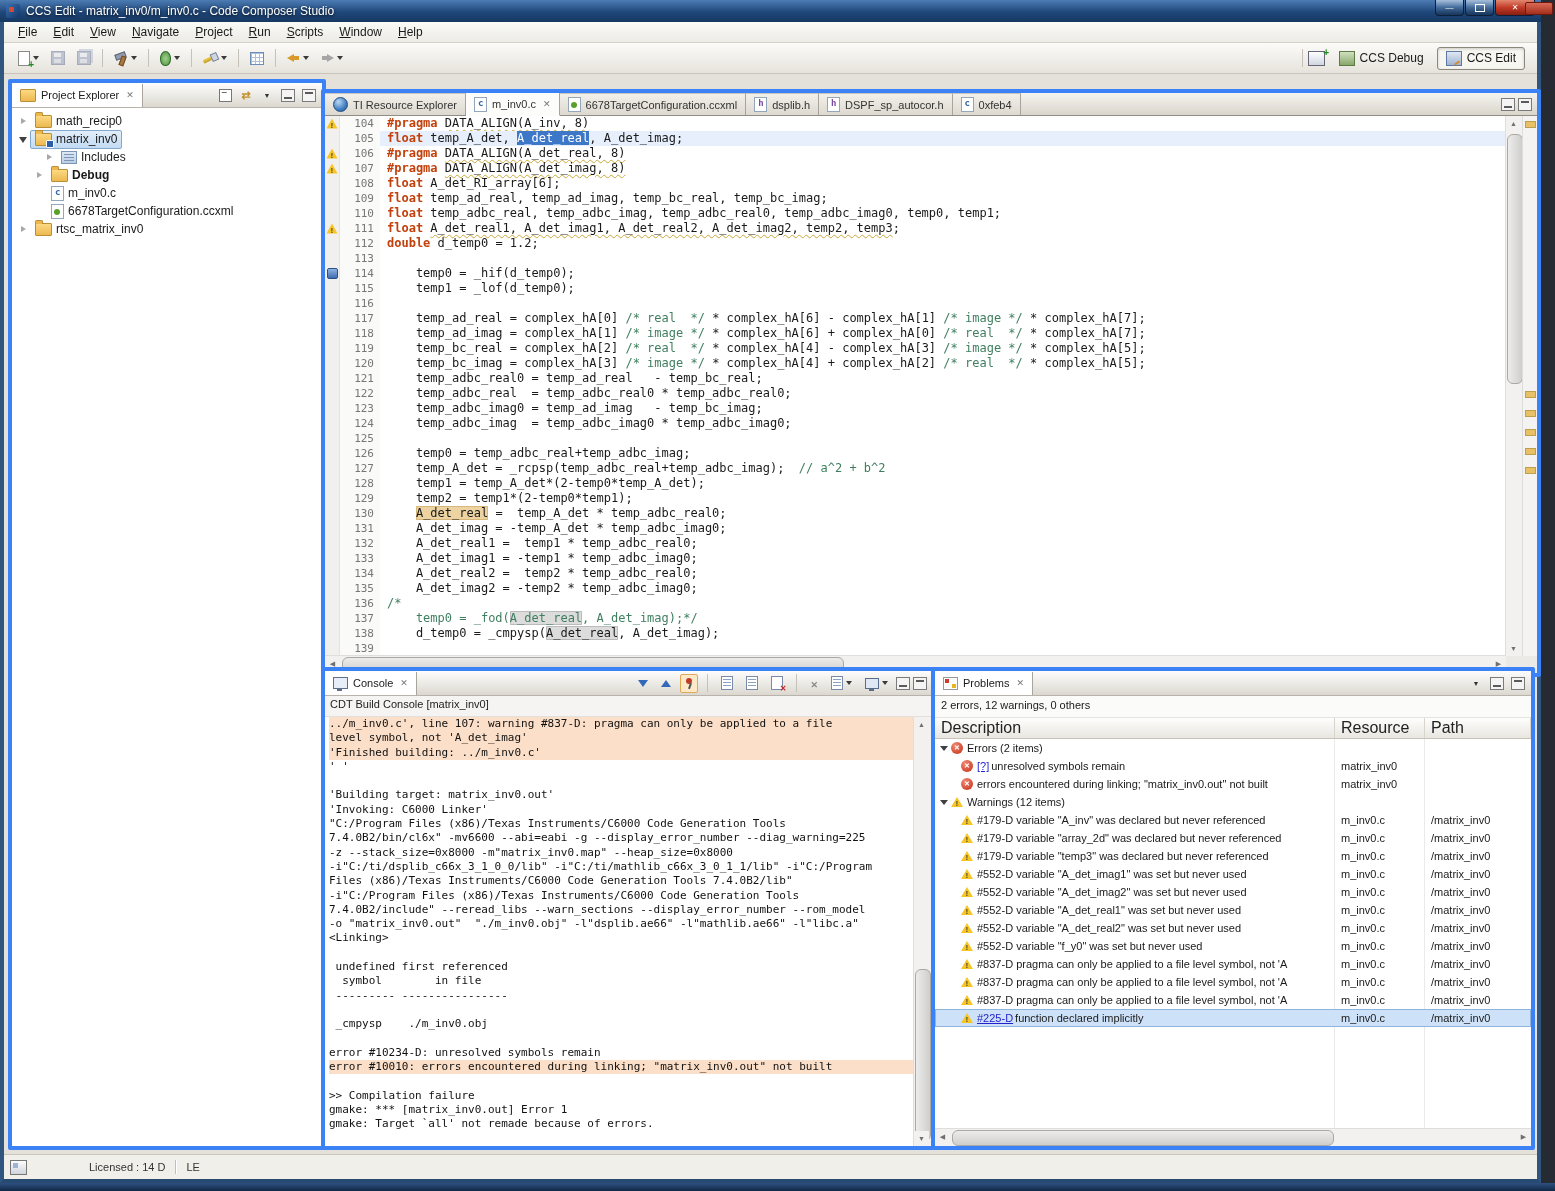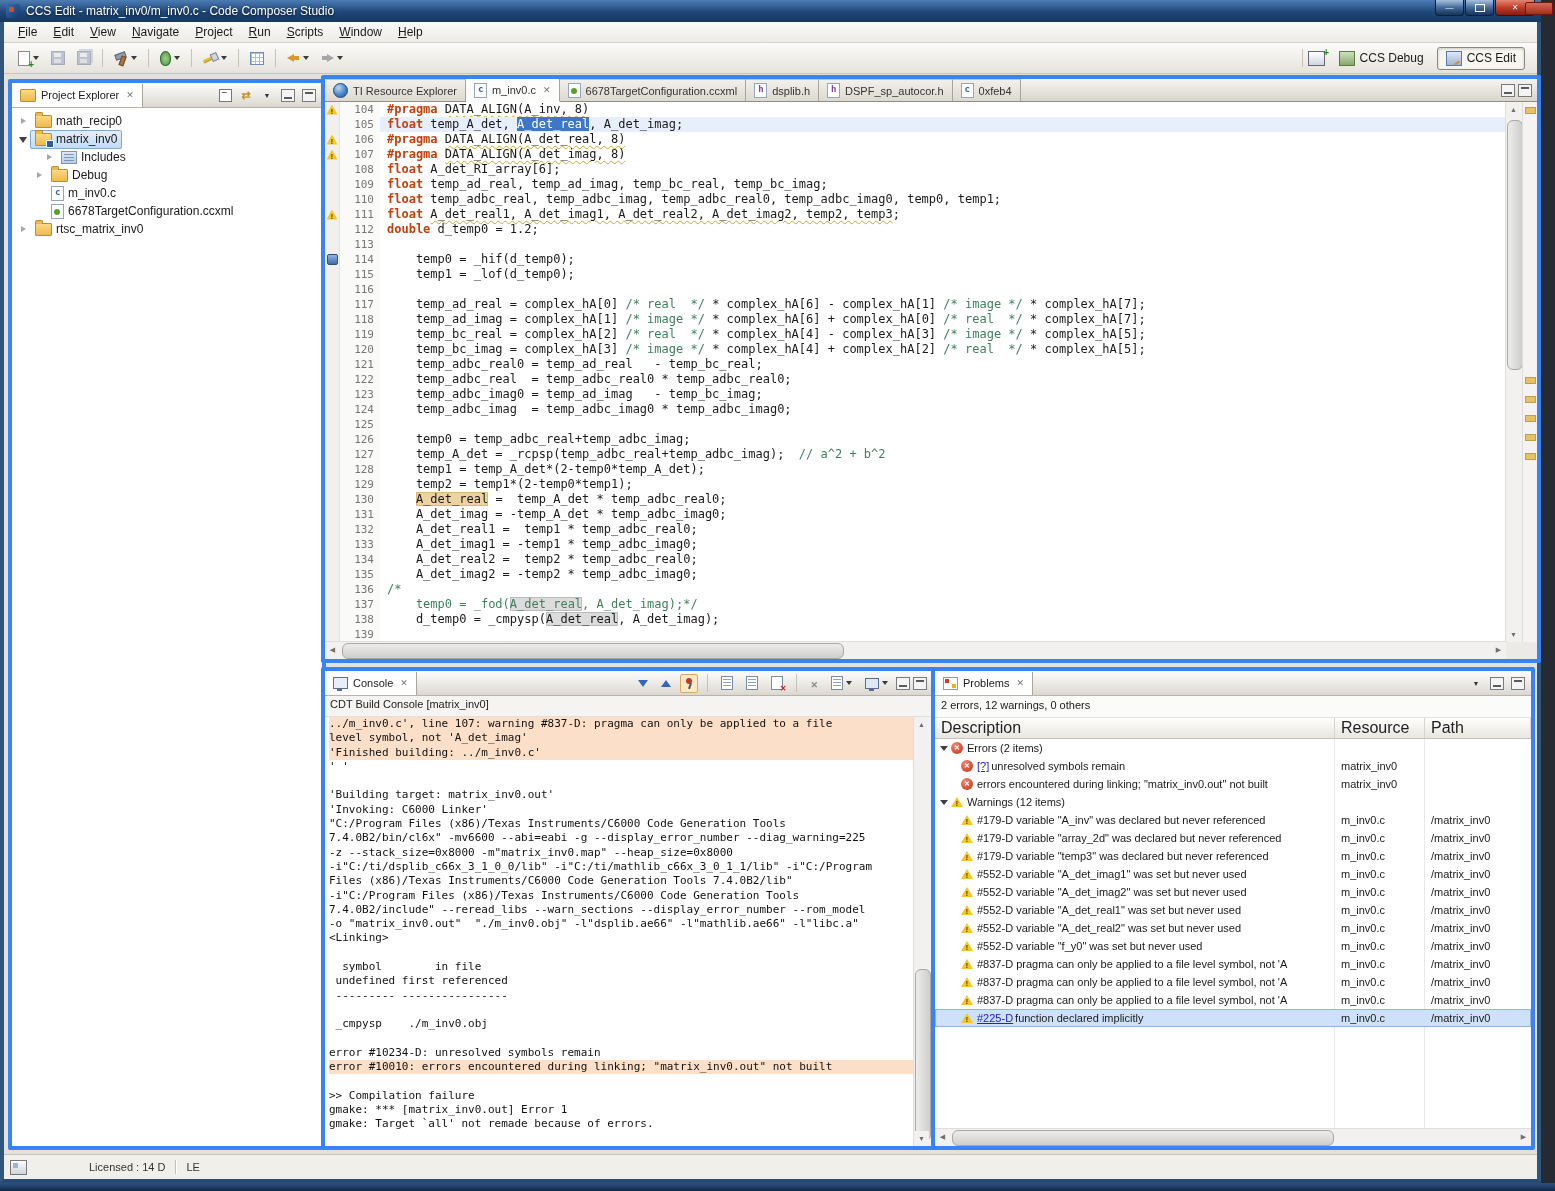--- a/index.html
+++ b/index.html
@@ -312,21 +312,21 @@
               <span class="tlabel">matrix_inv0</span>
             </span>
           </div>
           <div class="trow" style="padding-left: 32px;">
             <span class="arr col"></span>
             <span class="tbox">
               <span class="ti i-includes"></span>
               <span class="tlabel">Includes</span>
             </span>
           </div>
-          <div class="trow" style="padding-left: 22px;">
+          <div class="trow" style="padding-left: 22px; font-weight: bold;">
             <span class="arr col"></span>
             <span class="tbox">
               <span class="ti i-folder"></span>
               <span class="tlabel">Debug</span>
             </span>
           </div>
           <div class="trow" style="padding-left: 22px;">
             <span class="arr non"></span>
             <span class="tbox">
               <span class="ti i-c-file"></span>
@@ -343,21 +343,21 @@
           <div class="trow" style="padding-left: 6px; align-items: center;">
             <span class="arr col"></span>
             <span class="tbox">
               <span class="ti i-folder"></span>
               <span class="tlabel">rtsc_matrix_inv0</span>
             </span>
           </div>
         </div>
     </div>
 
-    <div class="panel" style="left:317px;top:1px;width:1212px;height:580px">
+    <div class="panel" style="left:317px;top:15px;width:1212px;height:580px">
       <div class="etabbar">
           <span class="etab">
             <span class="ti i-globe"></span>
             <span class="etlabel">TI Resource Explorer</span>
           </span>
           <span class="etab active">
             <span class="ti i-c-file"></span>
             <span class="etlabel">m_inv0.c</span>
             <span class="tabx">✕</span>
           </span>
@@ -653,22 +653,22 @@
             <div class="con-line">"C:/Program Files (x86)/Texas Instruments/C6000 Code Generation Tools</div>
             <div class="con-line">7.4.0B2/bin/cl6x" -mv6600 --abi=eabi -g --display_error_number --diag_warning=225</div>
             <div class="con-line">-z --stack_size=0x8000 -m"matrix_inv0.map" --heap_size=0x8000</div>
             <div class="con-line">-i"C:/ti/dsplib_c66x_3_1_0_0/lib" -i"C:/ti/mathlib_c66x_3_0_1_1/lib" -i"C:/Program</div>
             <div class="con-line">Files (x86)/Texas Instruments/C6000 Code Generation Tools 7.4.0B2/lib"</div>
             <div class="con-line">-i"C:/Program Files (x86)/Texas Instruments/C6000 Code Generation Tools</div>
             <div class="con-line">7.4.0B2/include" --reread_libs --warn_sections --display_error_number --rom_model</div>
             <div class="con-line">-o "matrix_inv0.out"  "./m_inv0.obj" -l"dsplib.ae66" -l"mathlib.ae66" -l"libc.a"</div>
             <div class="con-line">&lt;Linking&gt;</div>
             <div class="con-line"></div>
+            <div class="con-line"> undefined first referenced</div>
             <div class="con-line">  symbol        in file</div>
-            <div class="con-line"> undefined first referenced</div>
             <div class="con-line"> --------- ----------------</div>
             <div class="con-line"></div>
             <div class="con-line"> _cmpysp    ./m_inv0.obj</div>
             <div class="con-line"></div>
             <div class="con-line">error #10234-D: unresolved symbols remain</div>
             <div class="con-line hl">error #10010: errors encountered during linking; "matrix_inv0.out" not built</div>
             <div class="con-line"></div>
             <div class="con-line">&gt;&gt; Compilation failure</div>
             <div class="con-line">gmake: *** [matrix_inv0.out] Error 1</div>
             <div class="con-line">gmake: Target `all' not remade because of errors.</div>

